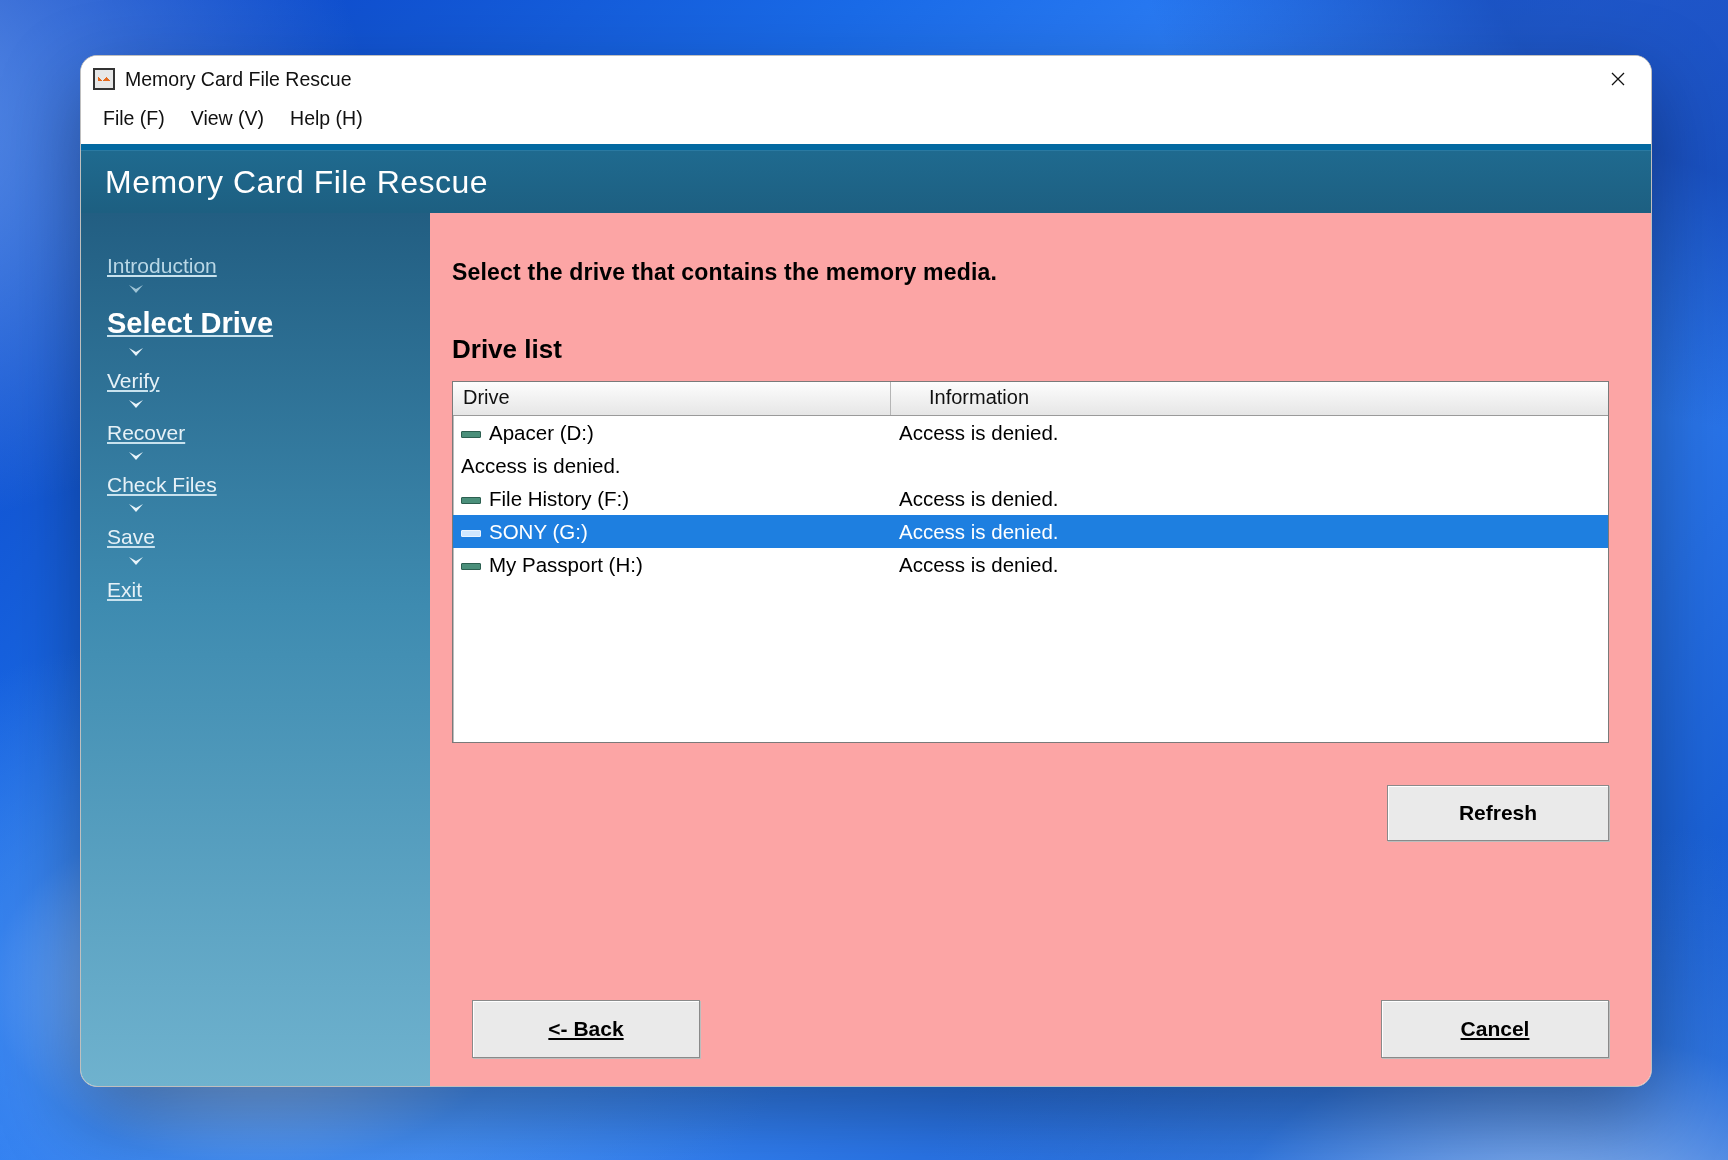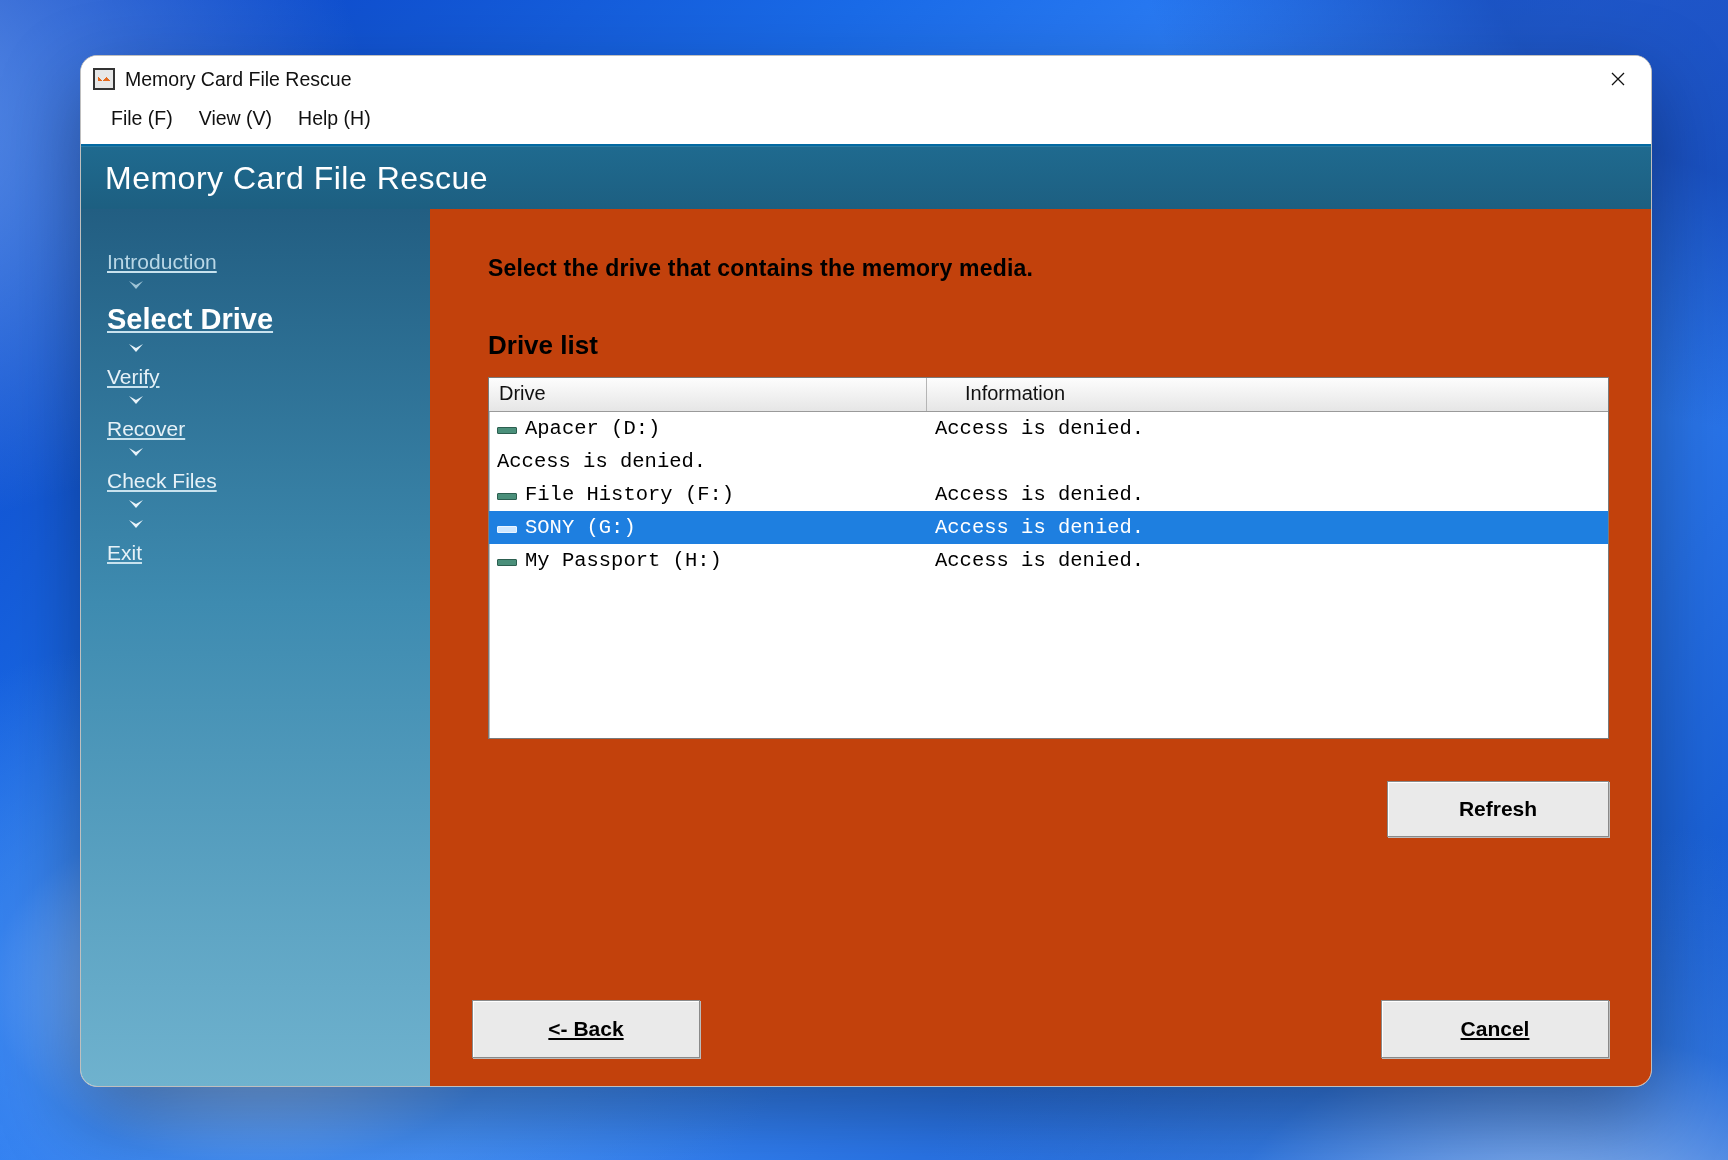--- a/index.html
+++ b/index.html
@@ -35,22 +35,22 @@
   }
   .titlebar .appicon{width:22px;height:22px;margin-right:10px;display:inline-block;border:2px solid #333;box-sizing:border-box;position:relative;background:#e7e7e7;}
   .titlebar .appicon::before{content:"";position:absolute;inset:3px;background:
       linear-gradient(45deg,#e46a1f 25%,transparent 25%) 0 0/8px 8px,
       linear-gradient(-45deg,#e46a1f 25%,transparent 25%) 0 0/8px 8px;}
   .titlebar .spacer{flex:1;}
   .titlebar .close{width:58px;height:46px;display:flex;align-items:center;justify-content:center;font-size:18px;color:#111;cursor:pointer;}
   .titlebar .close svg{width:16px;height:16px;stroke:#111;stroke-width:1.3;}
 
   .menubar{
-    height:37px;display:flex;align-items:flex-start;gap:26px;padding:5px 30px 0;
-    border-bottom:2px solid #0369a1;font-size:19.5px;color:#111;background:#fff;
+    height:37px;display:flex;align-items:flex-start;gap:26px;padding:5px 22px 0;
+    border-bottom:6px solid #0369a1;font-size:19.5px;color:#111;background:#fff;
   }
   .menubar span{cursor:default;}
 
   .banner{
     height:62px;display:flex;align-items:center;padding-left:24px;
     background:linear-gradient(#1f6a8f,#1d5f81);
     color:#fff;font-size:32px;font-weight:400;letter-spacing:.5px;
     border-top:1px solid #2a7aa2;
   }
 
@@ -64,38 +64,38 @@
   .step .label{line-height:1.25;}
   .step.visited .label{color:#b9d7e6;}
   .step.current .label{color:#fff;font-size:29px;font-weight:600;}
   .step.future .label{color:#e6f1f7;}
   .chevron{margin:4px 0 10px 22px;}
   .chevron svg{width:14px;height:10px;display:block;}
   .chevron.dim svg path{fill:#9fc4d6;}
   .chevron.bright svg path{fill:#e9f4fa;}
 
   .main{
-    flex:1;background:#c2410c;padding:46px 42px 30px 58px;position:relative;
+    flex:1;background:#fca5a5;padding:46px 42px 30px 22px;position:relative;
   }
   .instr{font-family:Verdana,Tahoma,sans-serif;font-weight:700;font-size:23px;color:#000;letter-spacing:.2px;}
   .listlabel{margin-top:48px;font-family:Verdana,Tahoma,sans-serif;font-weight:700;font-size:26px;color:#000;}
   .listview{
     margin-top:16px;height:360px;background:#fff;
     border:1px solid #7a7a7a;box-shadow:inset 1px 1px 0 #bdbdbd, inset -1px -1px 0 #fff;
     display:flex;flex-direction:column;overflow:hidden;
   }
   .lv-head{display:flex;height:33px;background:linear-gradient(#fdfdfd,#e6e6e6);border-bottom:1px solid #9a9a9a;font-size:20px;color:#111;gap:28px;}
   .lv-head .col{padding:4px 10px;border-right:1px solid #b5b5b5;box-sizing:border-box;}
   .lv-head .col:last-child{border-right:none;}
   .col-drive{width:438px;flex:none;}
   .col-info{flex:1;}
   .lv-rows{flex:1;overflow:auto;}
   .row{display:flex;height:33px;align-items:center;font-size:20.5px;color:#000;cursor:default;}
   .row.sel{background:#1e7fe0;color:#fff;}
-  .row .cell{padding:0 8px;box-sizing:border-box;white-space:nowrap;overflow:hidden;text-overflow:ellipse;font-family:Liberation Mono, monospace;}
+  .row .cell{padding:0 8px;box-sizing:border-box;white-space:nowrap;overflow:hidden;text-overflow:ellipse;}
   .row .cell.col-drive{display:flex;align-items:center;gap:8px;}
   .driveicon{width:20px;height:12px;display:inline-block;position:relative;}
   .driveicon::before{content:"";position:absolute;left:0;right:0;top:4px;height:5px;background:#4a8f7a;border:1px solid #2c5f50;border-radius:1px;}
   .row.sel .driveicon::before{background:#cfe7ff;border-color:#eaf4ff;}
 
   .btn{
     display:inline-flex;align-items:center;justify-content:center;
     background:#eaeaea;border:1px solid #8a8a8a;
     box-shadow:inset 1px 1px 0 #fff, 1px 1px 0 #bcbcbc;
     font-family:Verdana,Tahoma,sans-serif;font-weight:700;font-size:21px;color:#000;
@@ -169,20 +169,23 @@
           </svg>
         </div>
       <div class="step future">
           <div class="label">Check Files</div>
         </div>
       <div class="chevron bright">
           <svg viewBox="0 0 14 10">
             <path d="M0 0 L7 8 L14 0 L7 4 Z"></path>
           </svg>
         </div>
+      <div class="step future">
+          <div class="label">Save</div>
+        </div>
       <div class="chevron bright">
           <svg viewBox="0 0 14 10">
             <path d="M0 0 L7 8 L14 0 L7 4 Z"></path>
           </svg>
         </div>
       <div class="step future">
           <div class="label">Exit</div>
         </div>
     </div>
 

